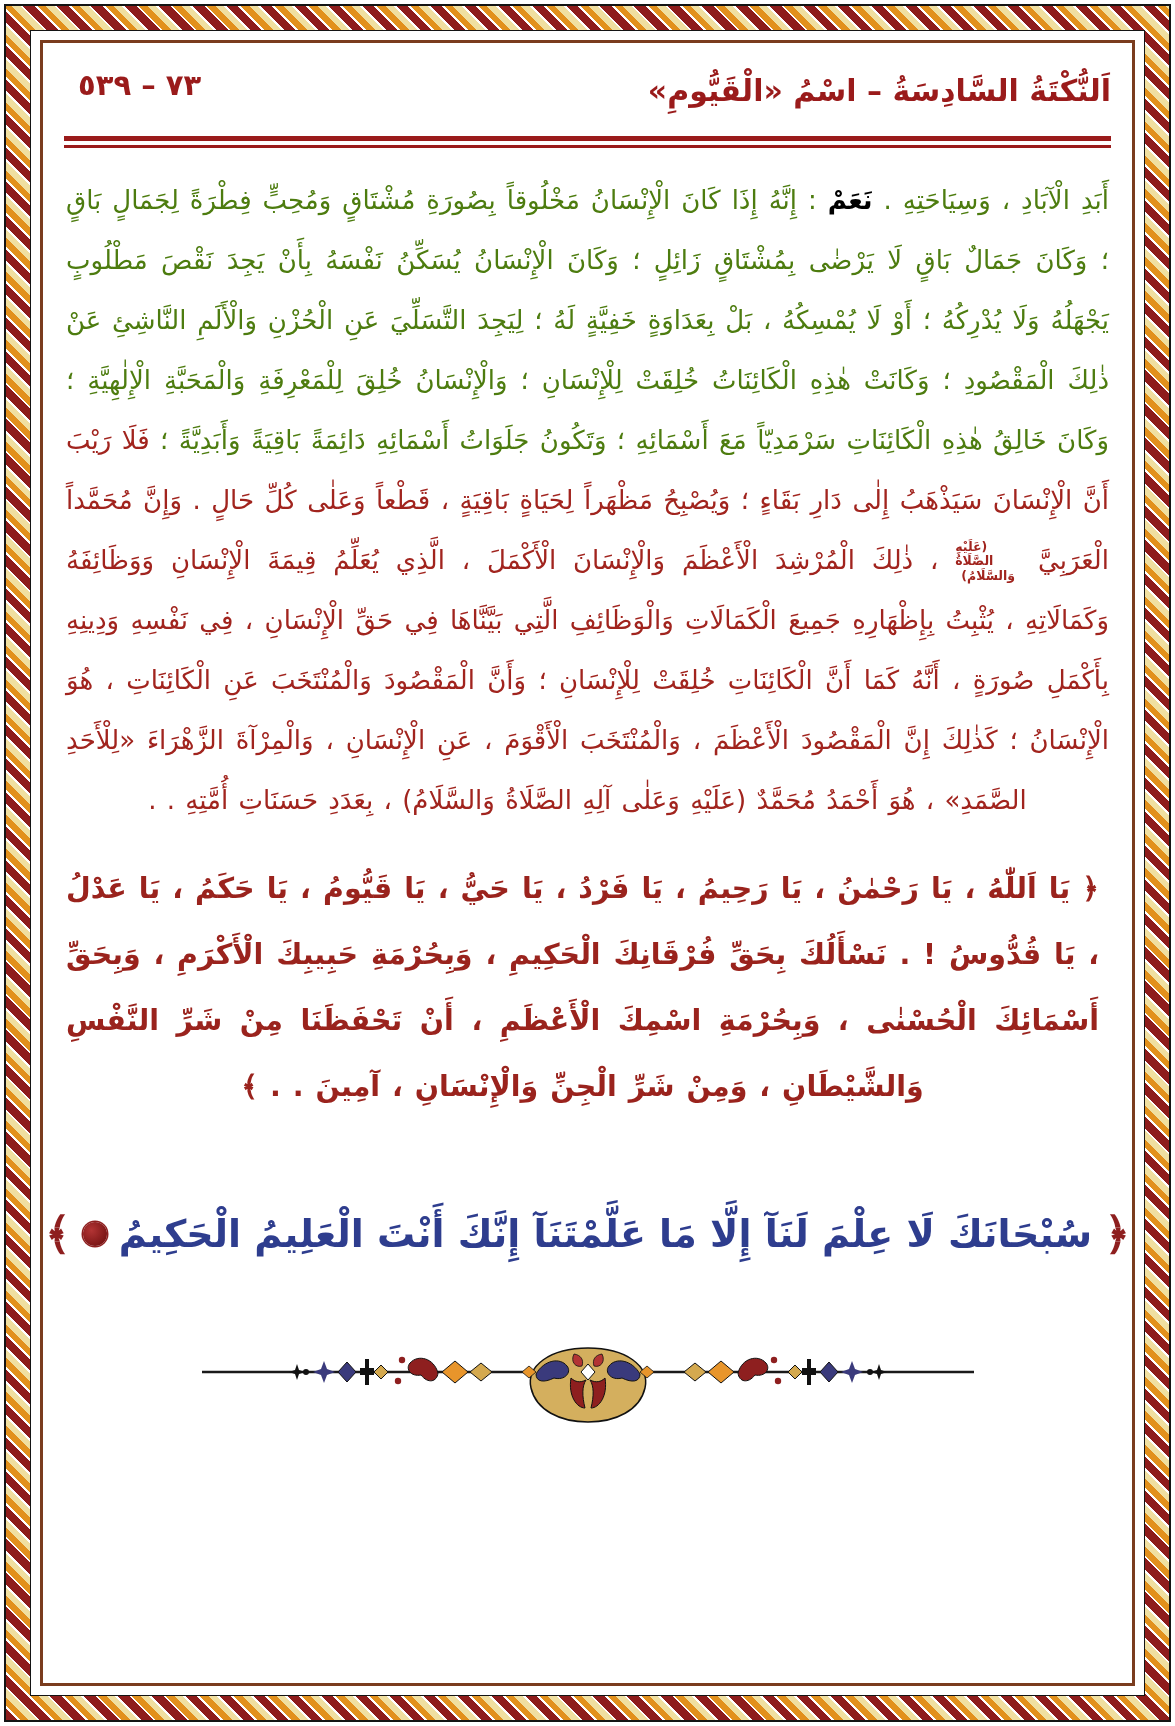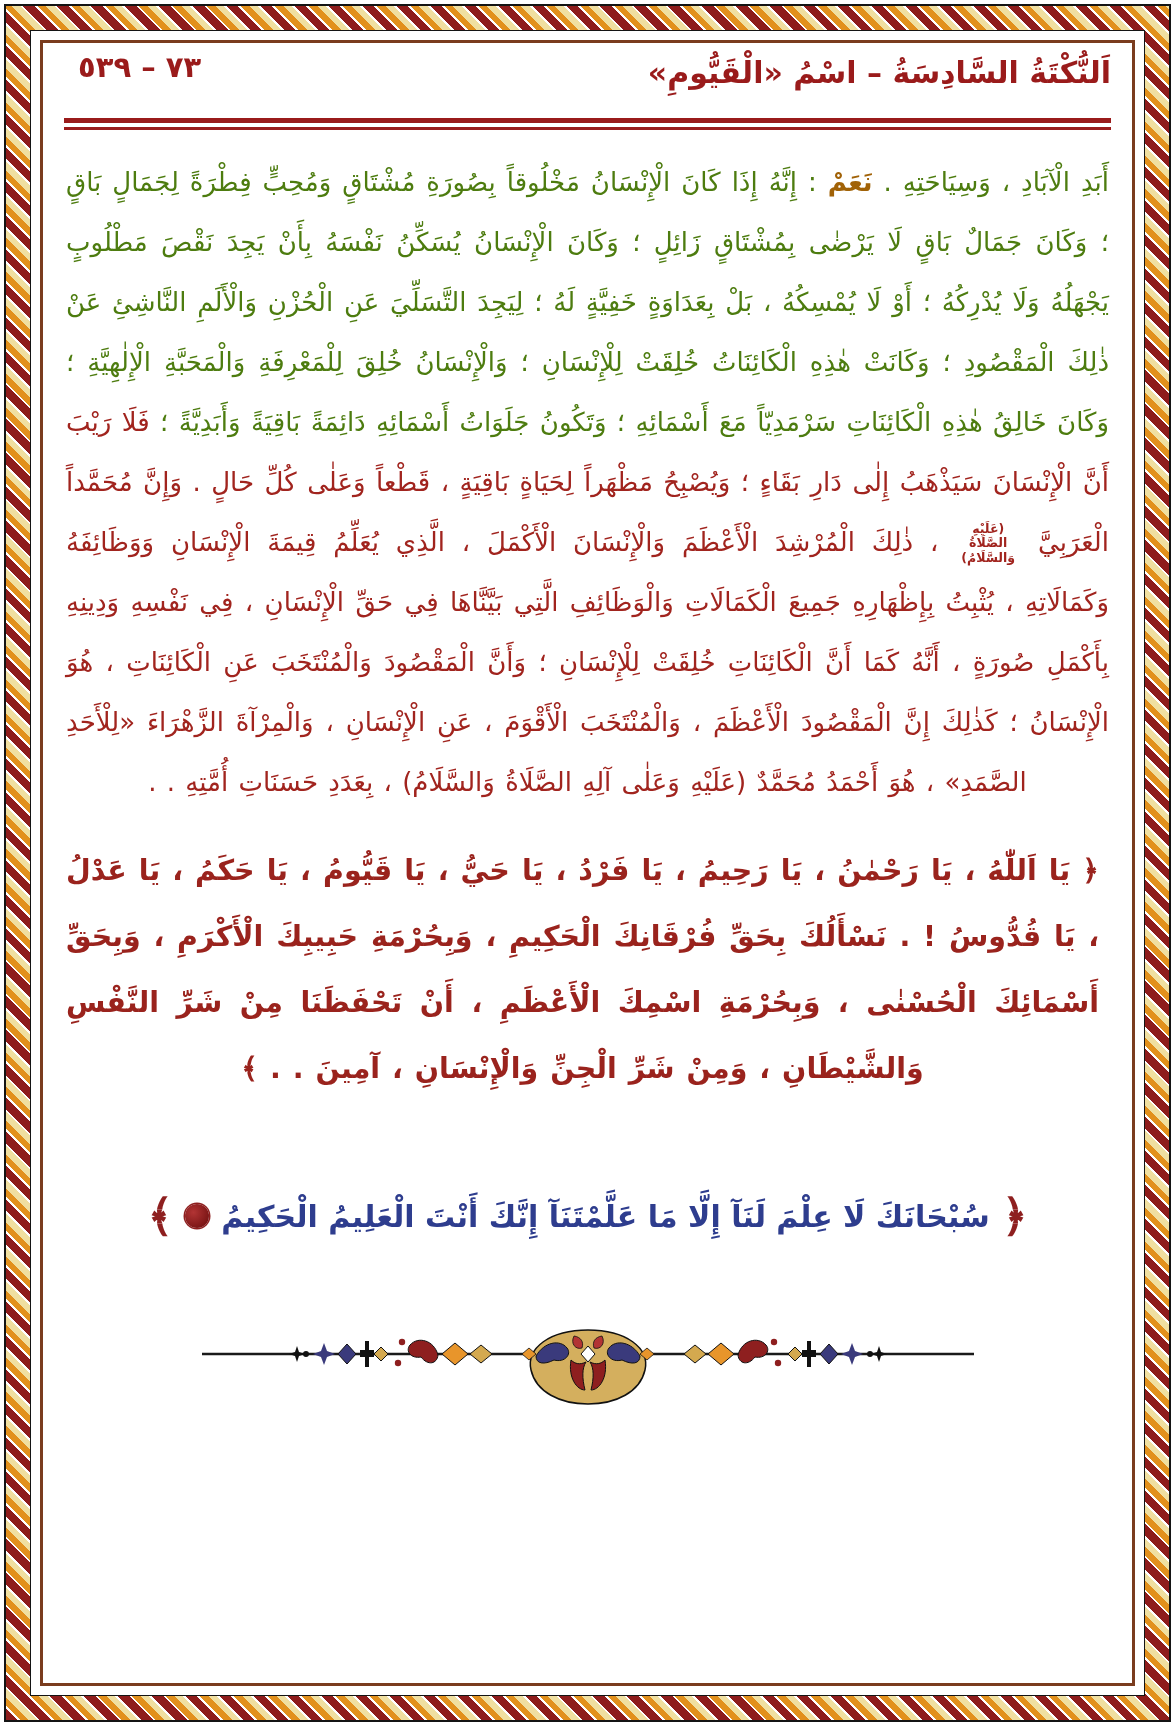--- a/index.html
+++ b/index.html
@@ -24,21 +24,21 @@
   .frame-inner{
     position:absolute;inset:40px;
     border:3px solid #7a3c1e;
   }
   
   .content{
     position:absolute;
     top:50px;left:64px;right:64px;bottom:44px;
     direction:rtl;
   }
-  .header{position:relative;height:46px;}
+  .header{position:relative;height:46px;margin-top:18px;}
   .page-number{
     position:absolute;left:14px;top:0;
     color:#9a1b1b;font-weight:bold;font-size:29px;
     direction:rtl;
   }
   .page-title{
     color:#9a1b1b;font-weight:bold;font-size:30px;
     line-height:46px;
   }
   .header-rule{
@@ -51,27 +51,27 @@
     margin:22px 2px 0 2px;
     font-size:26px;
     line-height:60px;
     text-align:justify;
     text-align-last:center;
     color:#1a1a1a;
     word-spacing:2px;
   }
   .seg-black{color:#4d7c0f;}
   .seg-red{color:#a1241e;}
-  .seg-red-bold{color:#a16207;font-weight:bold;}
+  .seg-red-bold{color:#000000;font-weight:bold;}
   .honorific{
     display:inline-block;
     width:66px;
     font-size:12.5px;
     line-height:1.15;
-    text-align:center;
+    text-align:left;
     vertical-align:middle;
     color:#a1241e;
     font-weight:bold;
   }
   .prayer-paragraph{
     margin:26px 12px 0 2px;
     font-size:28.5px;
     font-weight:bold;
     line-height:66px;
     text-align:justify;
@@ -84,21 +84,21 @@
     display:flex;
     justify-content:center;
     align-items:center;
     gap:12px;
     direction:rtl;
   }
   .verse-bracket{
     color:#8e1f1f;font-size:44px;font-weight:bold;line-height:1;
   }
   .verse-text{
-    color:#2e3d8e;font-size:30px;font-weight:bold;
+    color:#2e3d8e;font-size:38px;font-weight:bold;
     white-space:nowrap;
   }
   .rosette{
     width:24px;height:24px;border-radius:50%;
     background:radial-gradient(circle at 35% 35%, #b23434, #7a1515 75%);
     box-shadow:0 0 0 1.5px #8e1f1f;
     flex:0 0 auto;
   }
   .footer-ornament{
     margin-top:78px;

